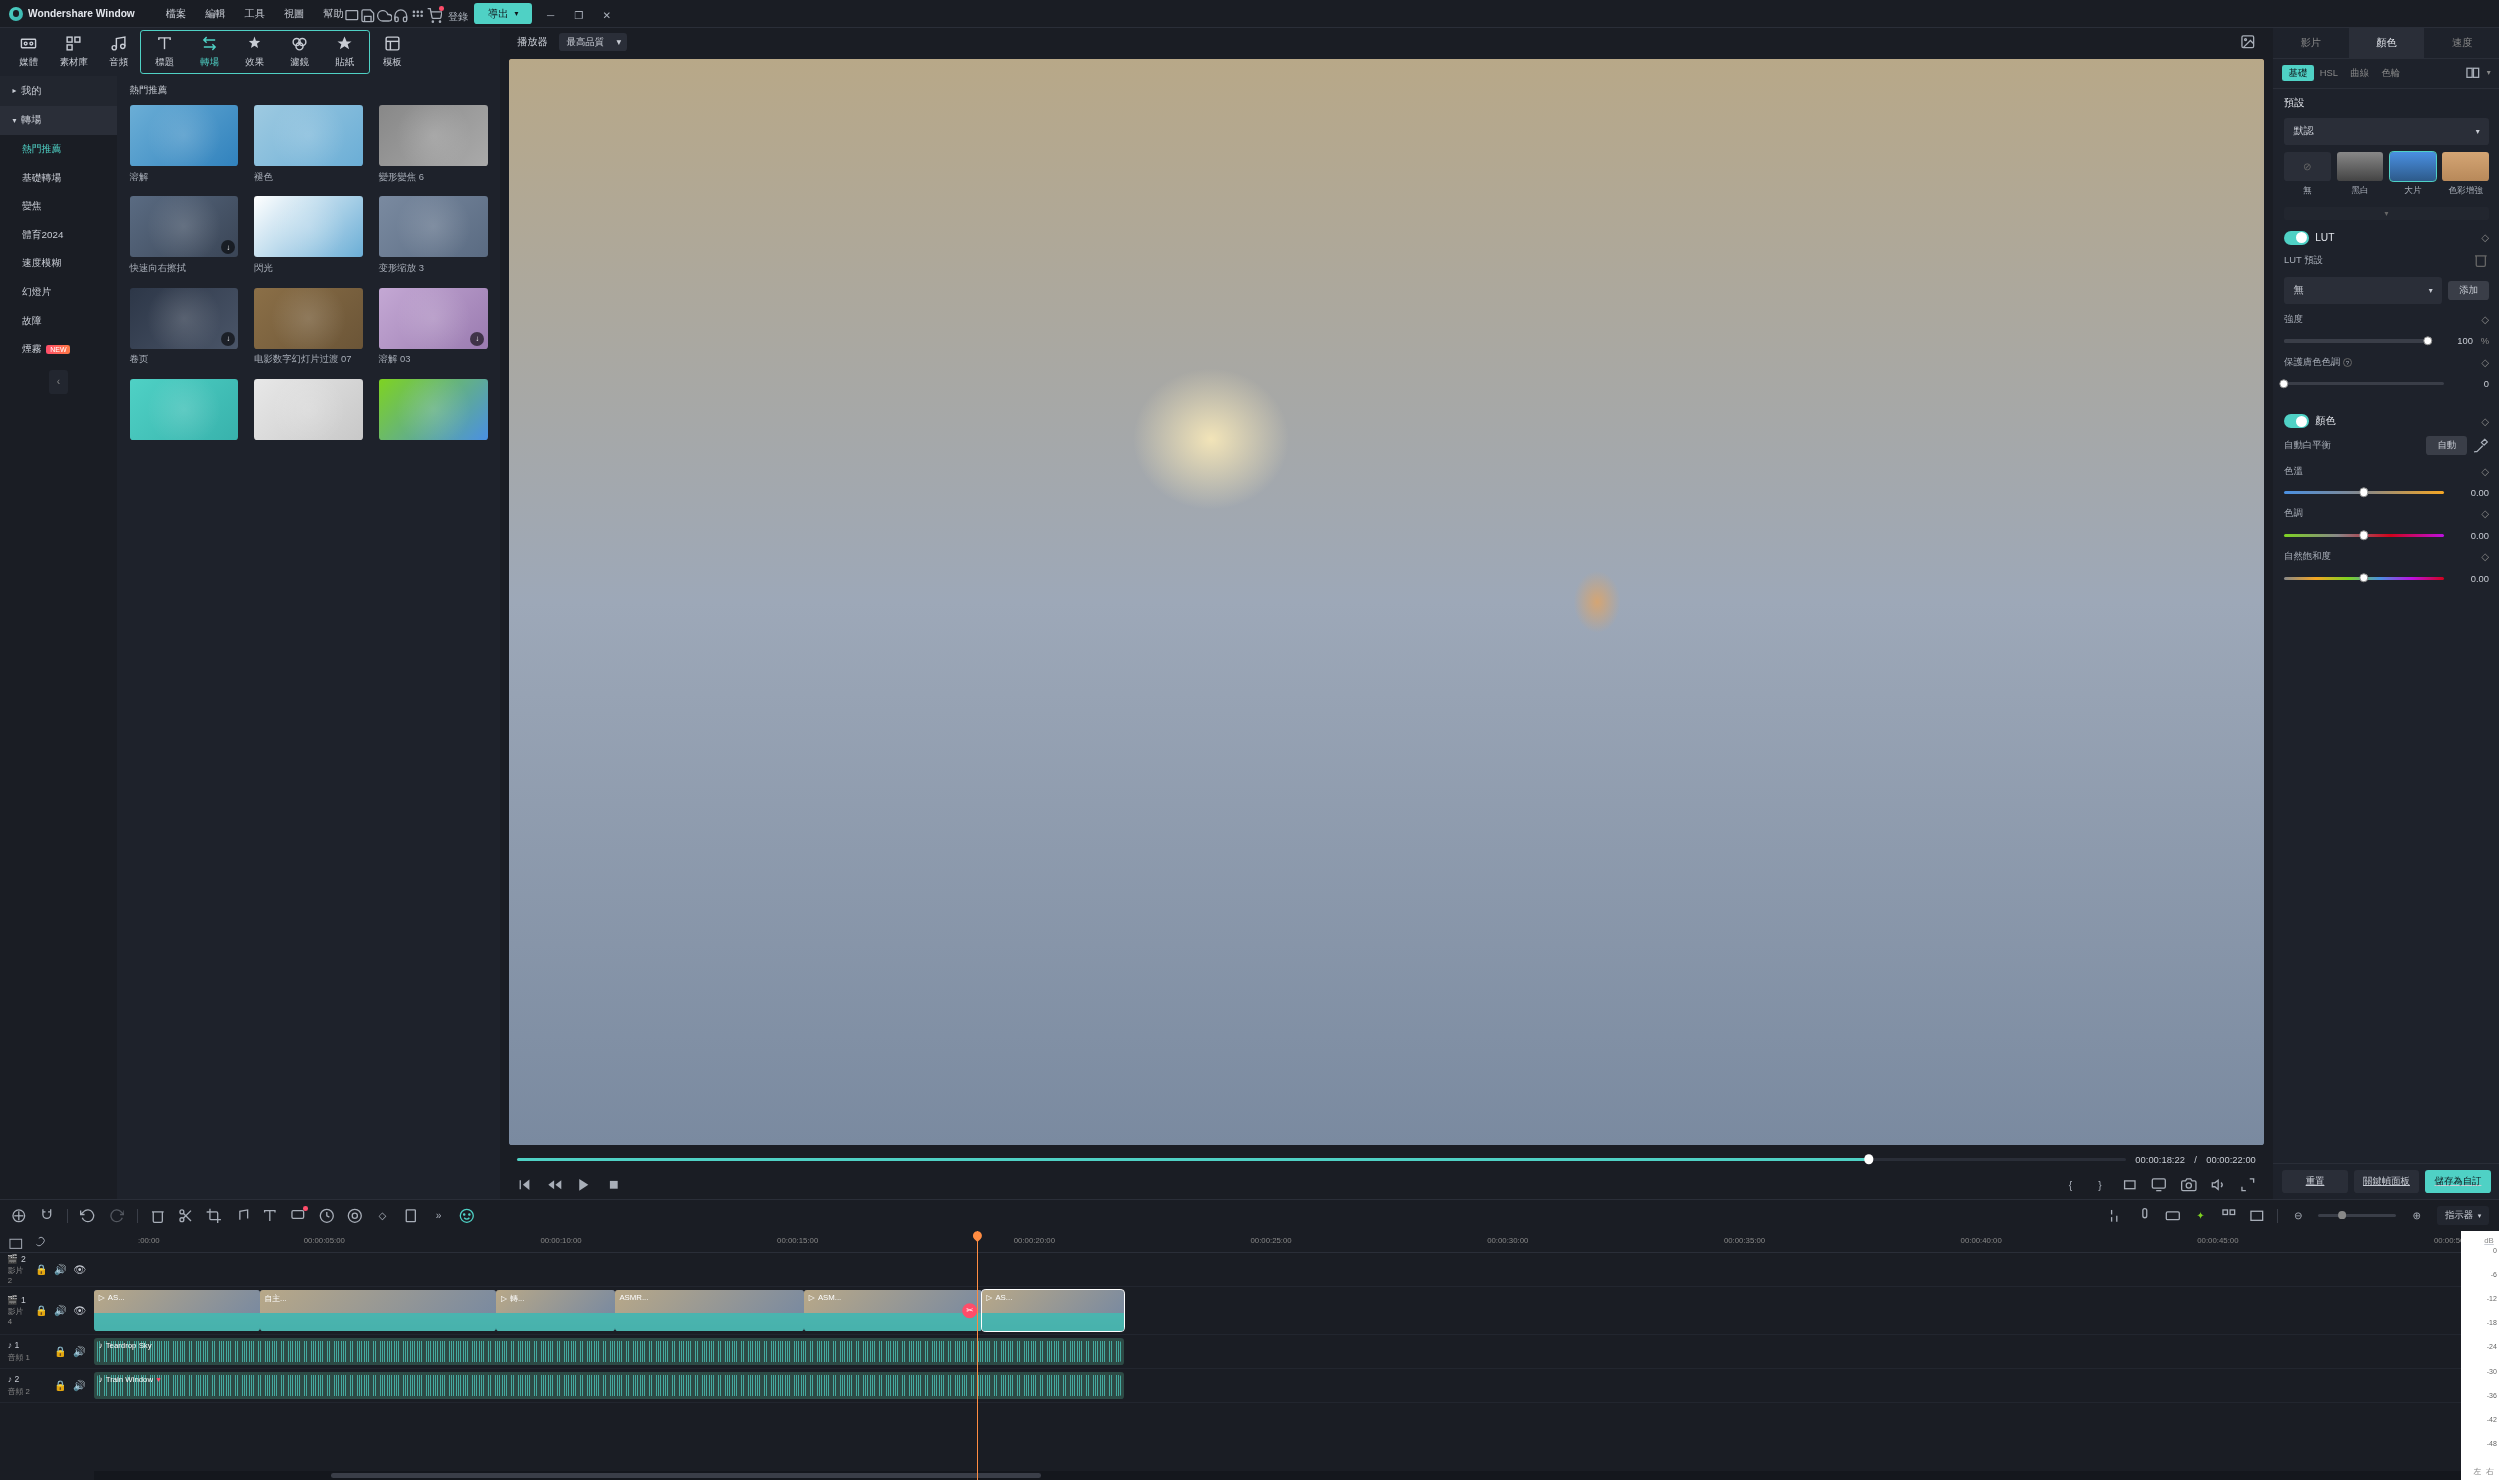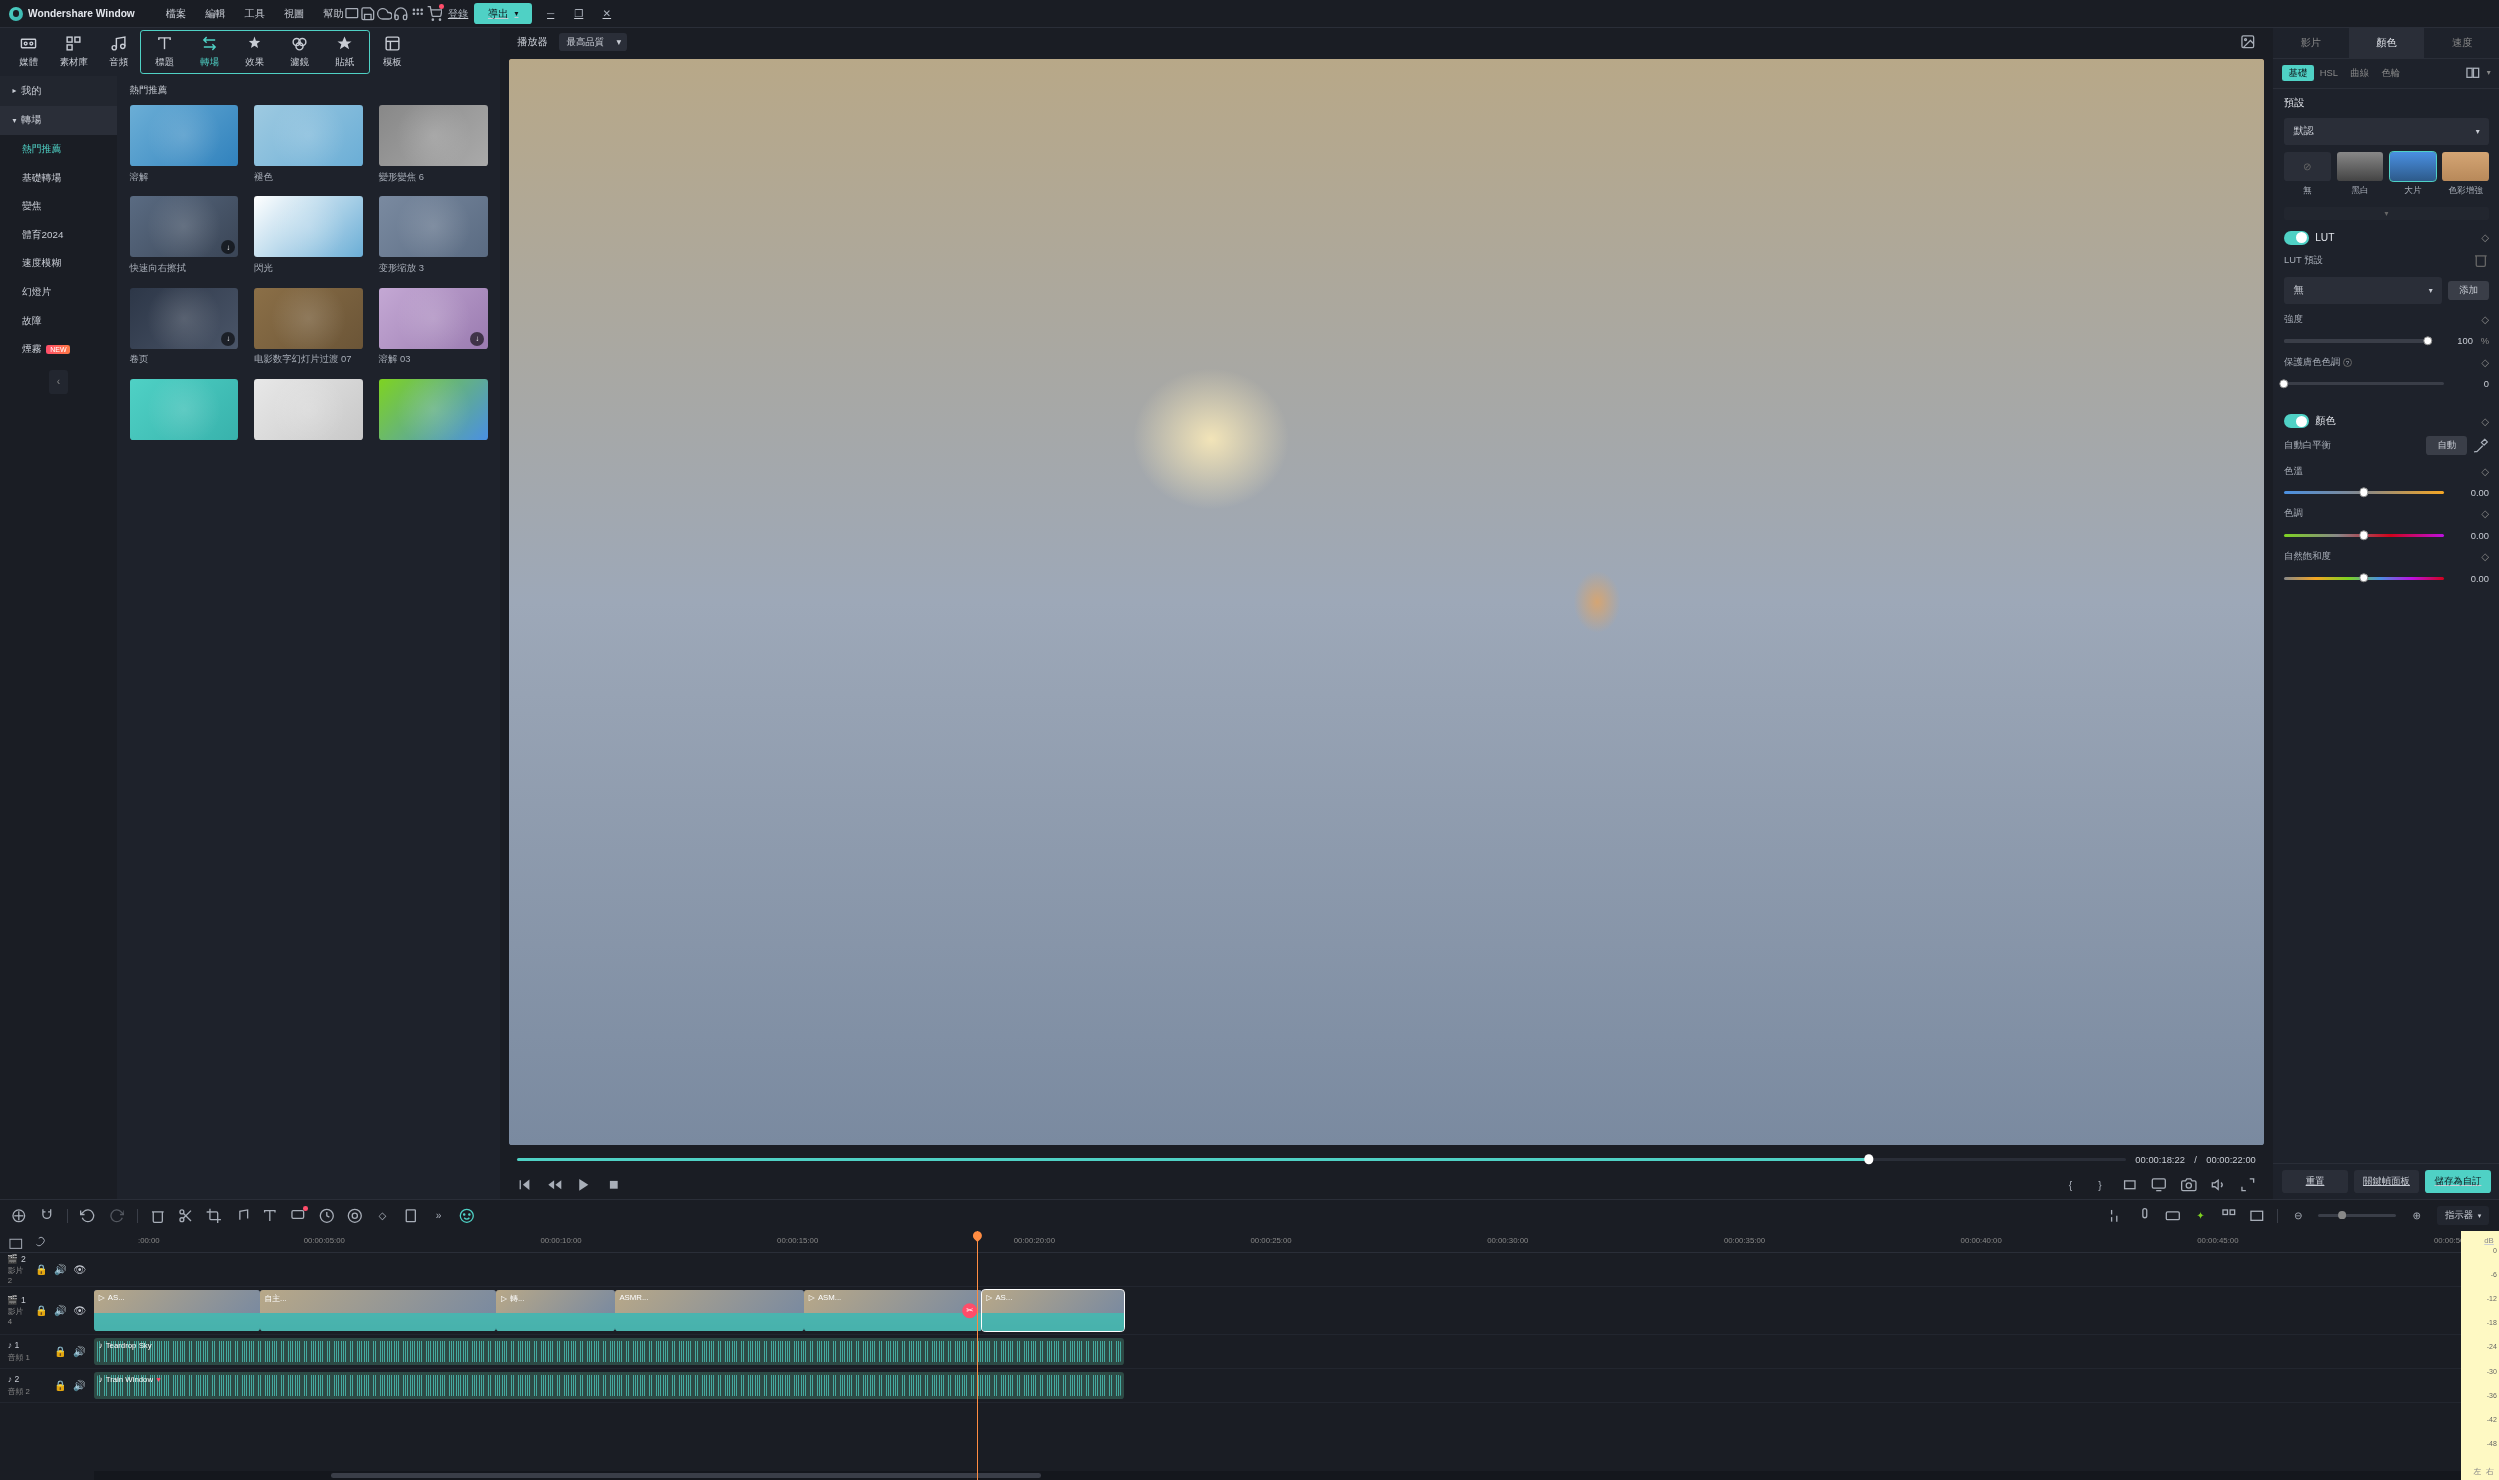--- a/index.html
+++ b/index.html
@@ -8,21 +8,21 @@
 
 
 .titlebar { height: 28px; background: #1a1d24; display: flex; align-items: center; padding: 0 9.4px; border-bottom: 0.8px solid #2a2e38; }
 .logo { display: flex; align-items: center; gap: 4.7px; }
 .logo-icon { width: 14px; height: 14px; background: linear-gradient(135deg,#4fd1c5,#38b2ac); border-radius: 50%; position: relative; }
 .logo-icon::after { content:''; position:absolute; width:6.2px; height:6.2px; background:#1a1d24; border-radius:50%; top:3.9px; left:3.9px; }
 .logo-text { font-weight: 600; color: #e4e7ed; }
 .menu { display: flex; gap: 19px; margin-left: 31px; }
 .menu-item { color: #c8ccd4; cursor: pointer; }
 .title-center { flex: 1; text-align: center; color: #a8aeb8; }
-.title-right { display: flex; align-items: center; gap: 1px; text-decoration: underline; }
+.title-right { display: flex; align-items: flex-end; gap: 1px; }
 .icon-btn { width: 15.6px; height: 15.6px; display: flex; align-items: center; justify-content: center; cursor: pointer; color: #a8aeb8; }
 .login-link { color: #a8aeb8; margin: 0 4.7px; cursor: pointer; }
 .cart { position:relative; }
 .cart-dot { position:absolute; top:-1.6px; right:-1.6px; width:4.7px; height:4.7px; background:#ff4d6a; border-radius:50%; }
 .export-btn { background: #4fd1c5; color: #0f1419; padding: 3.1px 14px; border-radius: 3.1px; display: flex; align-items: center; gap: 6.2px; font-weight: 500; cursor: pointer; }
 .win-controls { display: flex; gap: 12.5px; margin-left: 9.4px; }
 
 
 .main { flex: 1; display: flex; min-height: 0; }
 .left-panel { width: 500px; display: flex; flex-direction: column; background: #1e222b; }
@@ -148,21 +148,21 @@
 .tl-clip.video.selected { outline:1.6px solid #fff; }
 .tl-clip-thumb { height:55%; background:linear-gradient(135deg,#b8a888,#7a8aa0); }
 .tl-clip-wave { height:45%; background:#4fd1c5; opacity:0.8; }
 .tl-clip.audio { background:#2d4a45; }
 .tl-clip.audio .wave { position:absolute; inset:3.1px; background:repeating-linear-gradient(90deg,#4fd1c5 0 0.8px,transparent 0.8px 2.3px); opacity:0.7; border-radius:1.6px; }
 .tl-clip-label { position:absolute; top:3.1px; left:4.7px; font-size:7.8px; color:#fff; z-index:2; display:flex; align-items:center; gap:3.1px; }
 .playhead { position:absolute; top:0; bottom:0; width:1.6px; background:#ff8c42; z-index:10; }
 .playhead::before { content:''; position:absolute; top:0; left:-3.9px; width:9.4px; height:9.4px; background:#ff8c42; border-radius:50% 50% 50% 0; transform:rotate(-45deg); }
 .cut-marker { position:absolute; width:15.6px; height:15.6px; background:#ff4d6a; border-radius:50%; display:flex; align-items:center; justify-content:center; color:#fff; font-size:8.6px; z-index:11; }
 
-.tl-meters { width:39px; background:#fef9c3; padding:3.1px; position:relative;text-decoration:underline; }
+.tl-meters { width:39px; background:#ffffff; padding:3.1px; position:relative;text-decoration:underline; }
 .meter-scale { position:absolute; right:3.1px; top:15.6px; bottom:15.6px; display:flex; flex-direction:column; justify-content:space-between; font-size:7px; color:#666; text-align:right; }
 .meter-bottom { position:absolute; bottom:3.1px; display:flex; gap:4.7px; font-size:7.8px; color:#888; width:100%; justify-content:center; }
 
 svg { width:100%; height:100%; }
 .scrollbar-h { height:9.4px; background:#14171d; position:relative; }
 .scrollbar-h::after { content:''; position:absolute; left:10%; width:30%; top:2.3px; bottom:2.3px; background:#3a3e48; border-radius:2.3px; }
 </style>
 </head>
 <body>
 

